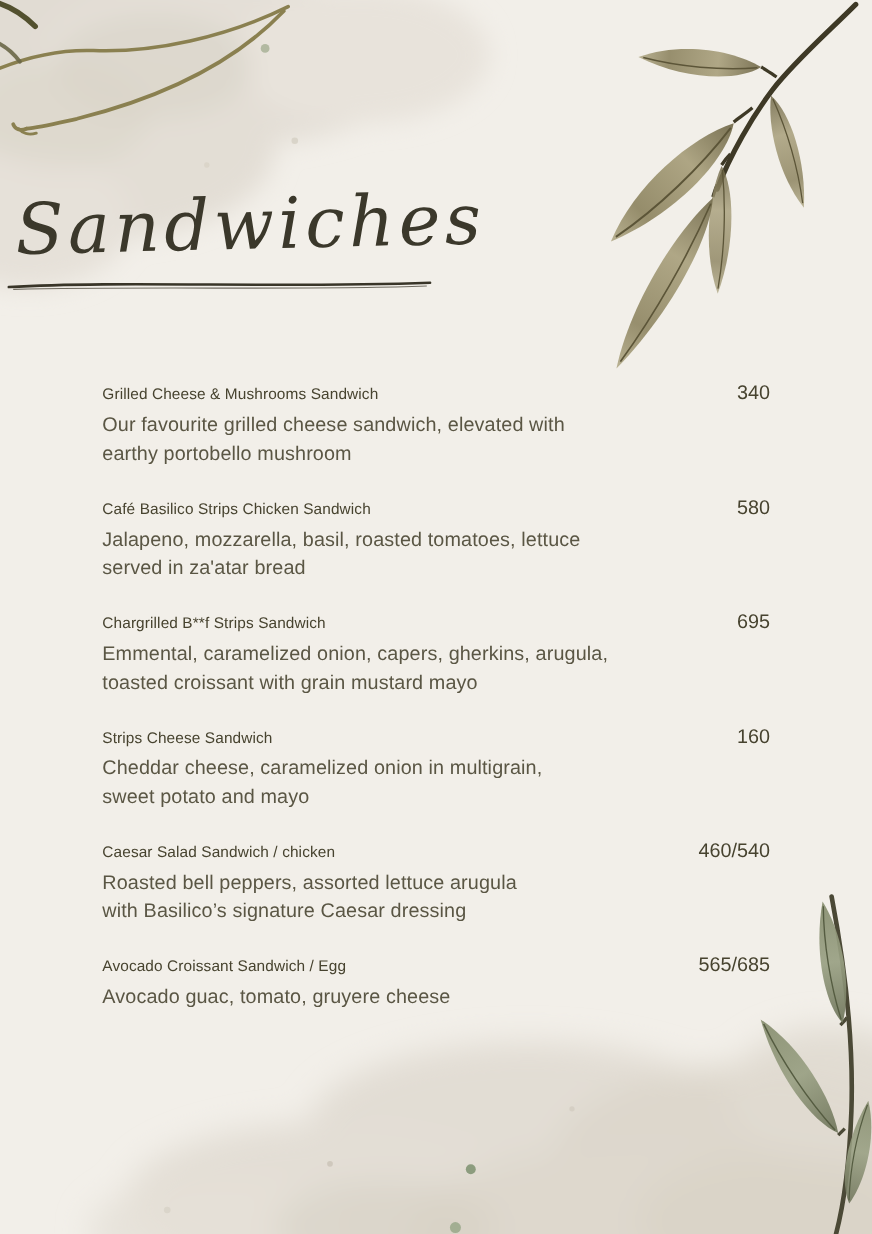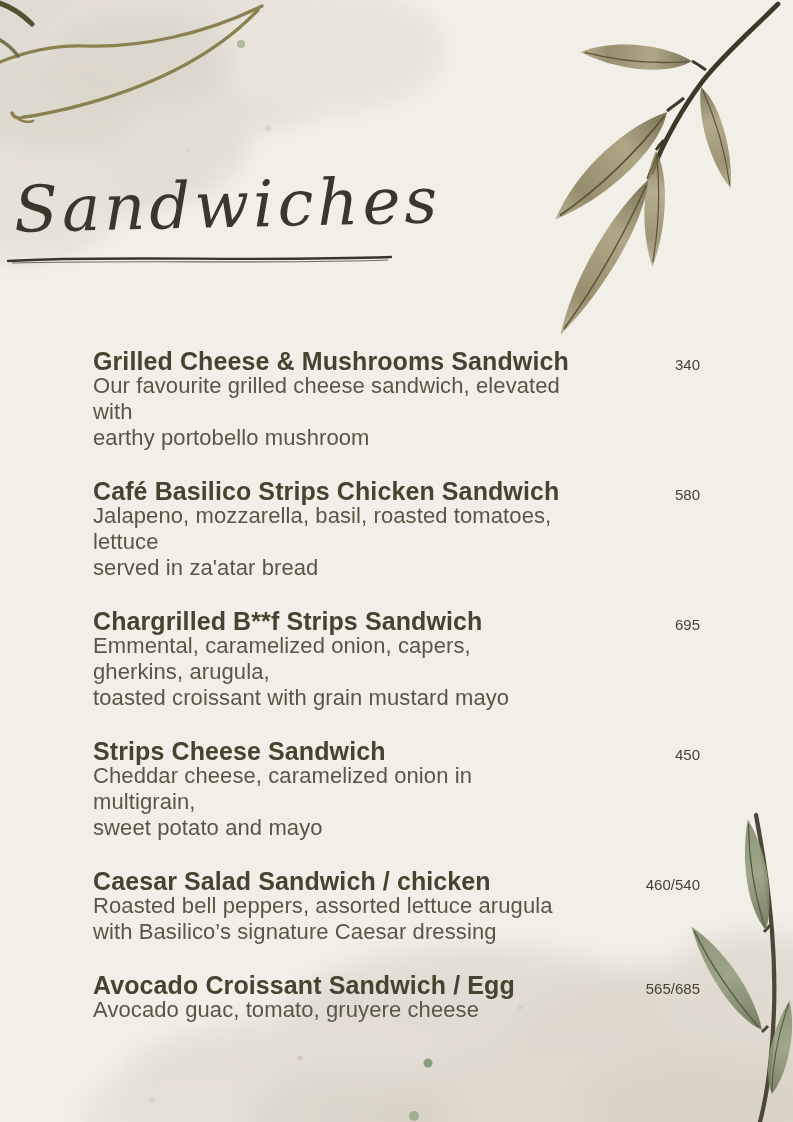--- a/index.html
+++ b/index.html
@@ -35,32 +35,32 @@
     width:607px;
   }
   .item{margin-bottom:26px;}
   .item-head{
     display:flex;
     justify-content:space-between;
     align-items:baseline;
     height:26px;
   }
   .item-name{
-    font-size:25px;
-    font-weight:700;
+    font-size:14px;
+    font-weight:400;
     color:#47432f;
     letter-spacing:0.1px;
   }
   .item-price{
-    font-size:15px;
+    font-size:18px;
     color:#47432f;
     text-align:right;
   }
   .item-desc{
-    font-size:22px;
+    font-size:18px;
     line-height:26px;
     color:#5a5644;
     max-width:470px;
     white-space:pre-line;
     letter-spacing:0.1px;
   }
 </style>
 </head>
 <body>
 
@@ -202,21 +202,21 @@
         <span class="item-name">Chargrilled B**f Strips Sandwich</span>
         <span class="item-price">695</span>
       </div>
       <div class="item-desc">Emmental, caramelized onion, capers, gherkins, arugula,
 toasted croissant with grain mustard mayo</div>
     </div>
 
     <div class="item">
       <div class="item-head">
         <span class="item-name">Strips Cheese Sandwich</span>
-        <span class="item-price">450</span>
+        <span class="item-price">160</span>
       </div>
       <div class="item-desc">Cheddar cheese, caramelized onion in multigrain,
 sweet potato and mayo</div>
     </div>
 
     <div class="item">
       <div class="item-head">
         <span class="item-name">Caesar Salad Sandwich / chicken</span>
         <span class="item-price">460/540</span>
       </div>

